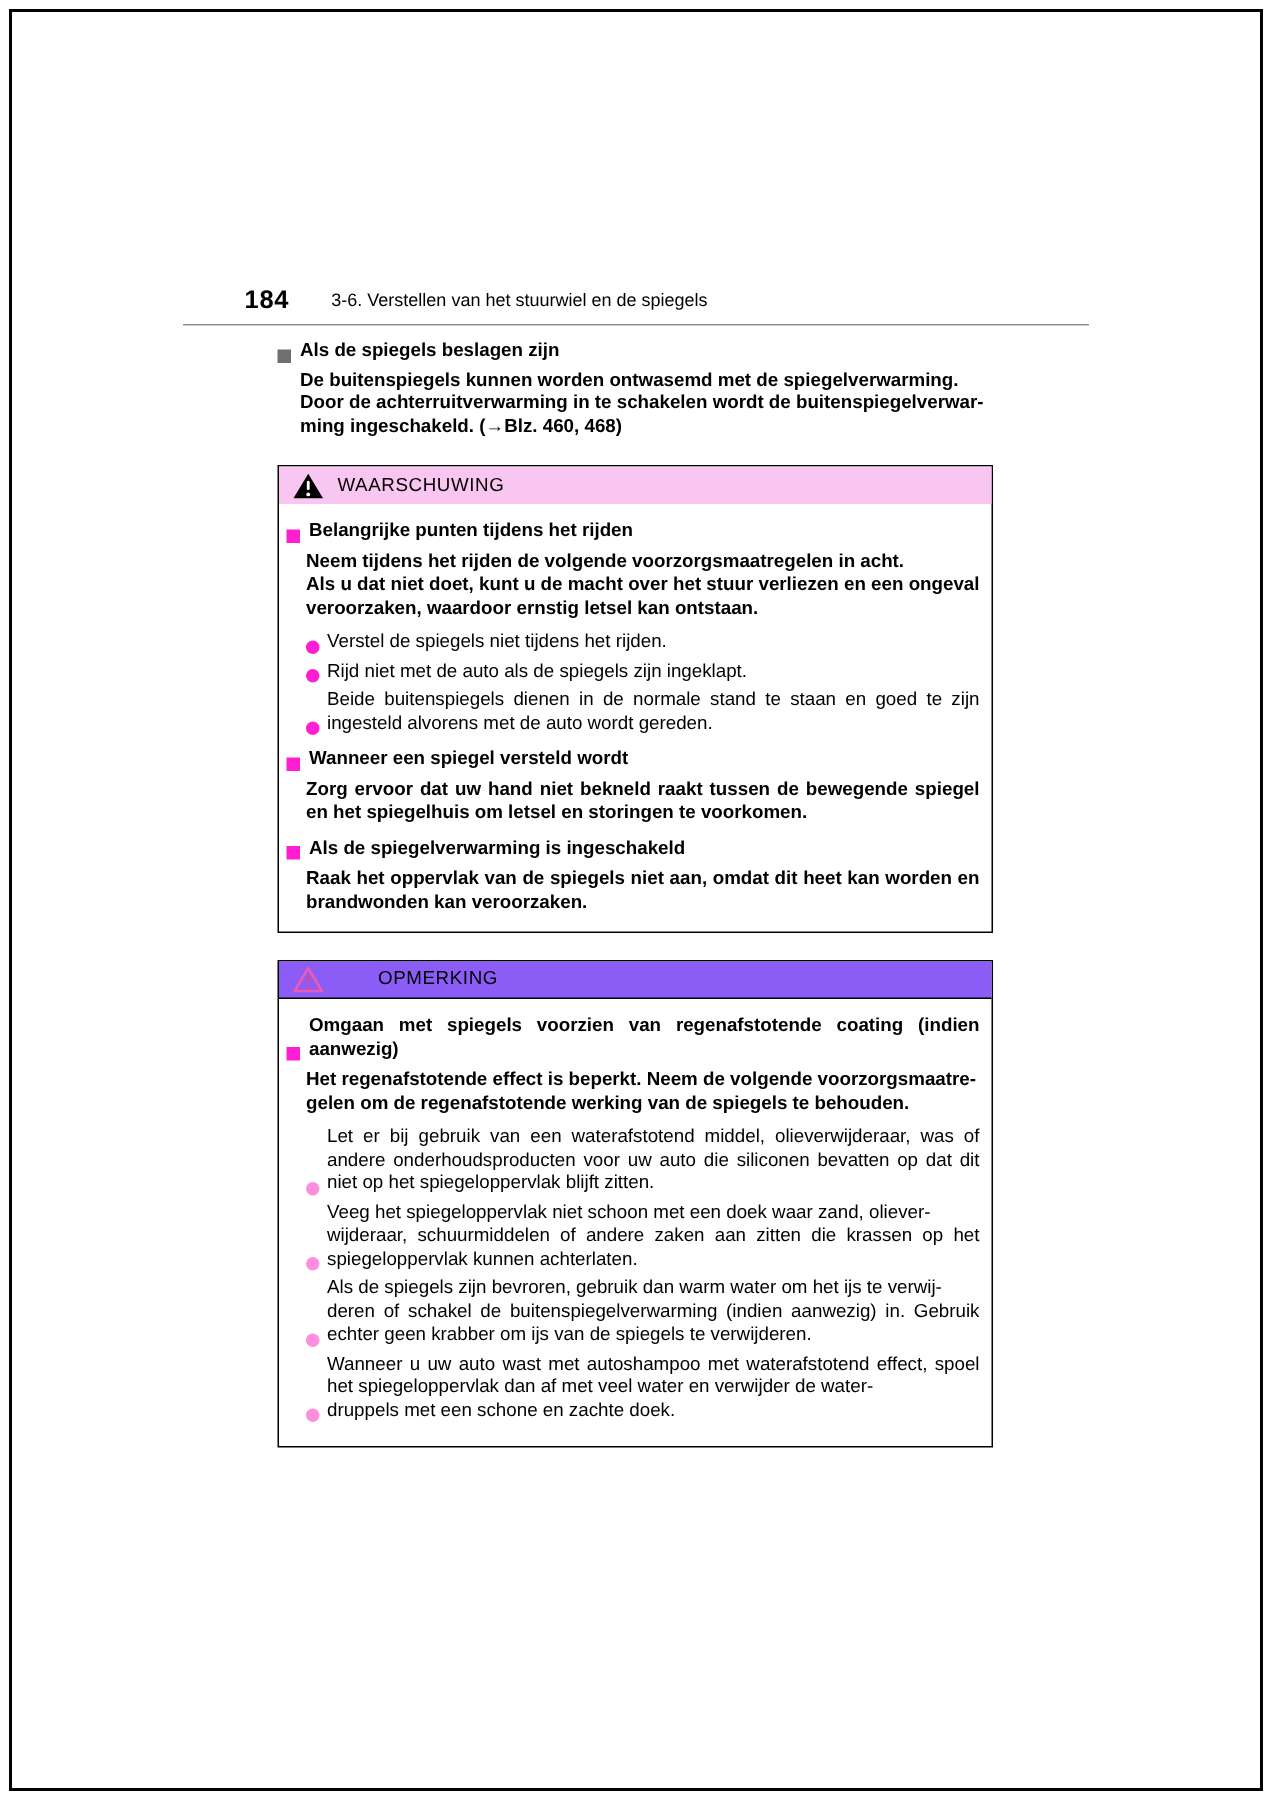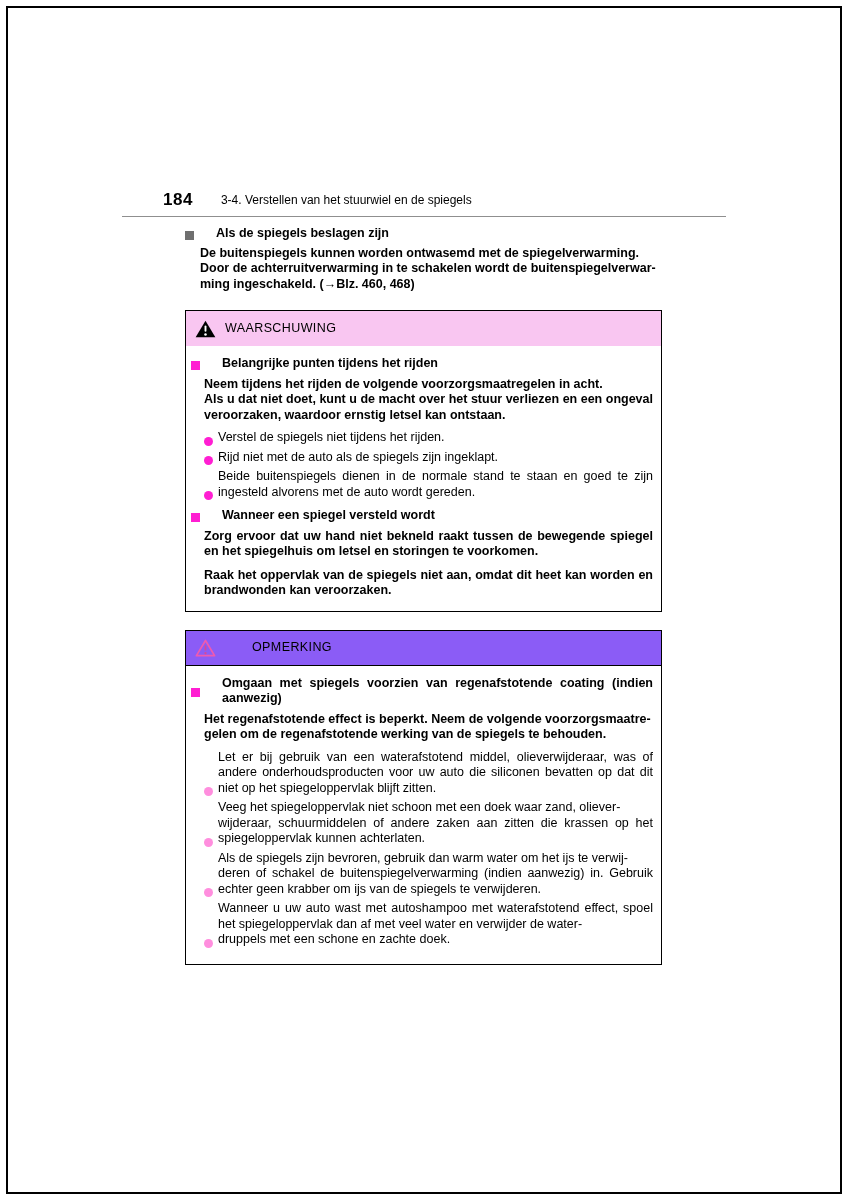--- a/index.html
+++ b/index.html
@@ -10,31 +10,31 @@
   .frame { position: absolute; left: 6px; top: 6px; right: 6px; bottom: 6px; border: 2px solid #000; pointer-events: none; }
 
   .pagehead { position: absolute; left: 163px; top: 190px; display: flex; align-items: center; gap: 28px; }
   .pagenum { font-size: 17px; font-weight: bold; letter-spacing: 0.5px; }
   .crumb { font-size: 12px; }
 
   .headrule { position: absolute; left: 122px; top: 216px; width: 604px; height: 1px; background: #8f8f8f; }
 
   .col { position: absolute; left: 185px; top: 226px; width: 477px; font-size: 12.5px; line-height: 15.5px; }
 
-  .sec-head { display: flex; align-items: center; gap: 22px; font-weight: bold; }
+  .sec-head { display: flex; align-items: flex-end; gap: 6px; font-weight: bold; }
   .sec-head-text { flex: 1; text-align: justify; }
   .sq { width: 9px; height: 9px; margin-top: 3px; flex: none; }
   .sq.gray { background: #6f6f6f; }
   .sq.mag { background: #ff1ed2; }
 
   .body { margin: 3px 0 0 15px; text-align: justify; white-space: pre-line; font-weight: bold; }
   .intro .body { margin-top: 4px; }
 
   .box { border: 1.5px solid #000; margin-top: 18px; background: #fff; }
-  .box-head { display: flex; align-items: center; gap: 9px; padding: 4px 9px; height: 35px; text-align: right; }
+  .box-head { display: flex; align-items: center; gap: 9px; padding: 4px 9px; height: 25px; text-align: right; }
   .warn .box-head { background: #f9c6f1; }
   .note .box-head { background: #8b5cf6; border-bottom: 1px solid #000; gap: 36px; }
   .box-title { font-size: 12.5px; letter-spacing: 0.4px; }
   .tri-icon { flex: none; display: block; }
 
   .box-body { padding: 2px 8px 12px 5px; }
   .sec { margin-top: 8px; }
   .sec .body { margin-left: 13px; margin-top: 5px; }
   .bullets { margin: 7px 0 2px 13px; }
   .bullet { display: flex; align-items: flex-end; gap: 5px; margin-bottom: 4px; }
@@ -44,21 +44,21 @@
   .bullet-text { flex: 1; text-align: justify; white-space: pre-line; }
 </style>
 </head>
 <body>
 
 <div class="sheet">
   <div class="frame"></div>
 
   <div class="pagehead">
     <span class="pagenum">184</span>
-    <span class="crumb">3-4. Verstellen van het stuurwiel en de spiegels</span>
+    <span class="crumb">3-6. Verstellen van het stuurwiel en de spiegels</span>
   </div>
   <div class="headrule"></div>
 
   <div class="col">
 
     <div class="intro">
       <div class="sec-head">
         <span class="sq gray"></span>
         <span class="sec-head-text">Als de spiegels beslagen zijn</span>
       </div>
@@ -103,20 +103,24 @@
 
         <div class="sec">
           <div class="sec-head">
             <span class="sq mag"></span>
             <span class="sec-head-text">Wanneer een spiegel versteld wordt</span>
           </div>
           <p class="body">Zorg ervoor dat uw hand niet bekneld raakt tussen de bewegende spiegel en het spiegelhuis om letsel en storingen te voorkomen.</p>
         </div>
 
         <div class="sec">
+          <div class="sec-head">
+            <span class="sq mag"></span>
+            <span class="sec-head-text">Als de spiegelverwarming is ingeschakeld</span>
+          </div>
           <p class="body">Raak het oppervlak van de spiegels niet aan, omdat dit heet kan worden en brandwonden kan veroorzaken.</p>
         </div>
 
       </div>
     </div>
 
     <div class="box note">
       <div class="box-head">
         <svg class="tri-icon" viewBox="0 0 22 19" width="21" height="18" aria-hidden="true">
           <path d="M11 1.6 L20.6 17.6 L1.4 17.6 Z" fill="none" stroke="#ef5ab0" stroke-width="1.8" stroke-linejoin="round"></path>

